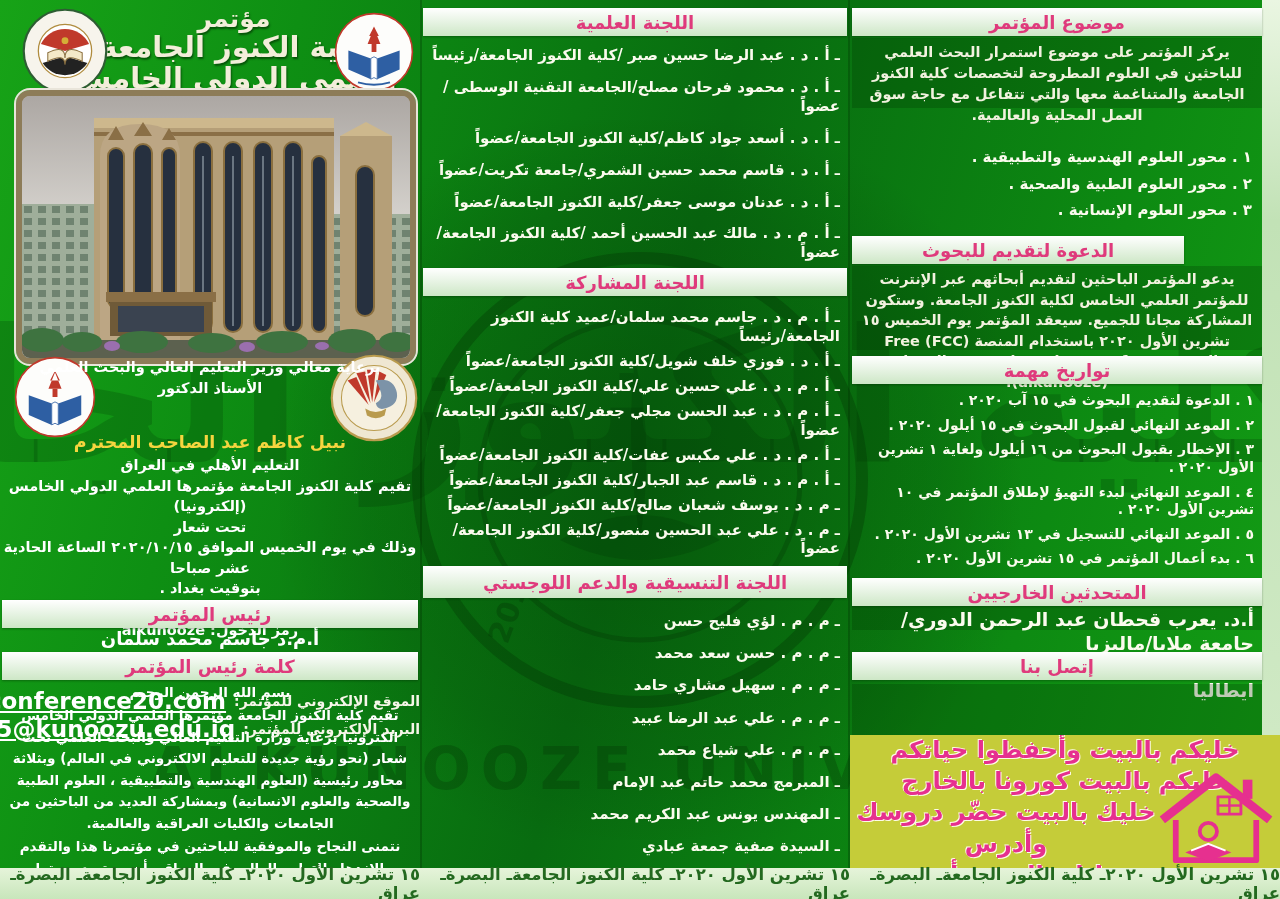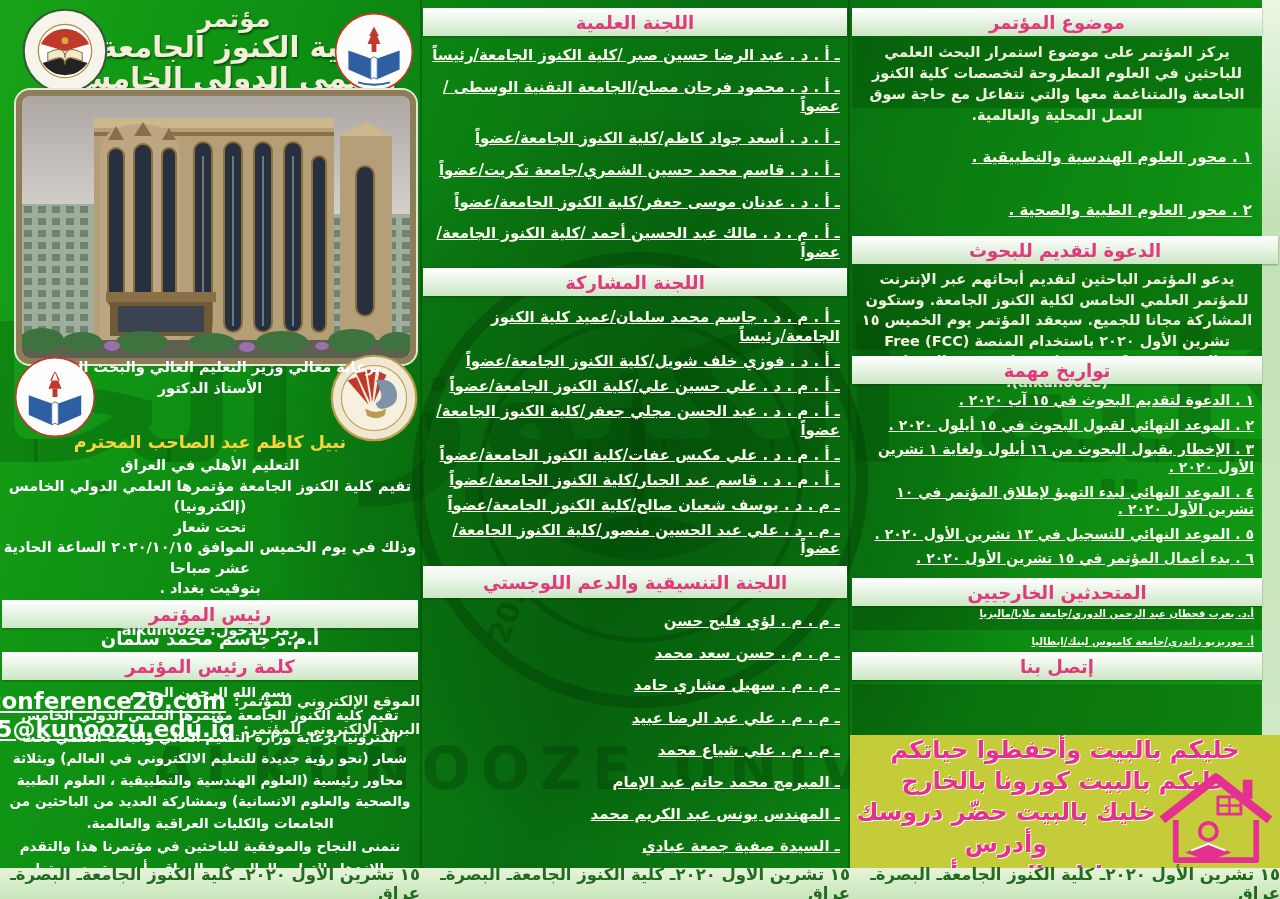--- a/index.html
+++ b/index.html
@@ -22,21 +22,21 @@
     background:linear-gradient(180deg,#eaf6e2 0%,#c2e2b6 30%,#cfe9c4 100%);}
   .fold-line{position:absolute;top:0;width:2px;height:868px;background:rgba(0,40,0,.28);}
   
   .band{position:absolute;height:28px;background:linear-gradient(180deg,#ffffff 0%,#cde7c6 100%);
     display:flex;align-items:center;justify-content:center;
     color:#df3a7c;font-weight:bold;font-size:18px;box-shadow:0 1px 2px rgba(0,30,0,.35);}
   .dark-rect{position:absolute;background:rgba(0,46,0,.24);}
   
   .vlist{position:absolute;display:flex;flex-direction:column;justify-content:space-between;
     color:#fbfbee;font-weight:bold;font-size:15px;text-align:right;}
-  .vlist .item{line-height:1.25;text-decoration:underline;}
+  .vlist .item{line-height:1.25;}
   .dash-list .item::before{content:"ـ ";}
   
   .title-block{position:absolute;left:0;top:6px;width:420px;height:86px;text-align:center;
     color:#f3eeda;font-weight:bold;text-shadow:1px 2px 2px rgba(0,40,0,.6);padding-left:24px;}
   .title-l1{font-size:25px;line-height:1.05;}
   .title-l2{font-size:29px;line-height:1.05;}
   .title-l3{font-size:29px;line-height:1.1;}
   .logo{position:absolute;}
   .photo-frame{position:absolute;left:16px;top:90px;width:388px;height:262px;
     border:6px solid #8d7c58;outline:2px solid #e9e5da;border-radius:14px;overflow:hidden;
@@ -276,23 +276,24 @@
 
   <div class="band" style="left:852px;top:8px;width:410px">
     <span>موضوع المؤتمر</span>
   </div>
   <div class="dark-rect" style="left:852px;top:38px;width:410px;height:70px"></div>
   <div style="position:absolute;left:858px;top:42px;width:398px;color:#f2f2df;font-weight:bold;font-size:14.5px;line-height:1.45;text-align:center">يركز المؤتمر على موضوع استمرار البحث العلمي للباحثين في العلوم المطروحة لتخصصات كلية الكنوز الجامعة والمتناغمة معها والتي تتفاعل مع حاجة سوق العمل المحلية والعالمية.</div>
 
   <div class="vlist" style="left:860px;top:148px;width:392px;height:72px">
     <div class="item">١ . محور العلوم الهندسية والتطبيقية .</div>
     <div class="item">٢ . محور العلوم الطبية والصحية .</div>
-  </div>
-
-  <div class="band" style="left:852px;top:236px;width:426px">
+    <div class="item">٣ . محور العلوم الإنسانية .</div>
+  </div>
+
+  <div class="band" style="left:852px;top:236px;width:332px">
     <span>الدعوة لتقديم للبحوث</span>
   </div>
   <div class="dark-rect" style="left:852px;top:266px;width:410px;height:84px"></div>
   <div style="position:absolute;left:858px;top:269px;width:398px;color:#f2f2df;font-weight:bold;font-size:14.5px;line-height:1.42;text-align:center">يدعو المؤتمر الباحثين لتقديم أبحاثهم عبر الإنترنت للمؤتمر العلمي الخامس لكلية الكنوز الجامعة. وستكون المشاركة مجانا للجميع. سيعقد المؤتمر يوم الخميس ١٥ تشرين الأول ٢٠٢٠ باستخدام المنصة (FCC) Free Conference Call ، وباستخدام معرف الدخول (alkunooze).</div>
 
   <div class="band" style="left:852px;top:356px;width:410px">
     <span>تواريخ مهمة</span>
   </div>
   <div class="vlist" style="left:856px;top:392px;width:398px;height:176px;font-size:14px">
     <div class="item">١ . الدعوة لتقديم البحوث في ١٥ آب ٢٠٢٠ .</div>
@@ -300,21 +301,21 @@
     <div class="item">٣ . الإخطار بقبول البحوث من ١٦ أيلول ولغاية ١ تشرين الأول ٢٠٢٠ .</div>
     <div class="item">٤ . الموعد النهائي لبدء التهيؤ لإطلاق المؤتمر في ١٠ تشرين الأول ٢٠٢٠ .</div>
     <div class="item">٥ . الموعد النهائي للتسجيل في ١٣ تشرين الأول ٢٠٢٠ .</div>
     <div class="item">٦ . بدء أعمال المؤتمر في ١٥ تشرين الأول ٢٠٢٠ .</div>
   </div>
 
   <div class="band" style="left:852px;top:578px;width:410px">
     <span>المتحدثين الخارجيين</span>
   </div>
   <div class="dark-rect" style="left:852px;top:606px;width:410px;height:24px"></div>
-  <div class="vlist" style="left:856px;top:608px;width:398px;height:40px;font-size:10px">
+  <div class="vlist" style="left:856px;top:608px;width:398px;height:40px;font-size:19px">
     <div class="item">أ.د. يعرب قحطان عبد الرحمن الدوري/جامعة ملايا/ماليزيا</div>
     <div class="item">أ. موريزيو زاندري/جامعة كامبوس لينك/ايطاليا</div>
   </div>
 
   <div class="band" style="left:852px;top:652px;width:410px">
     <span>إتصل بنا</span>
   </div>
   <div class="dark-rect" style="left:852px;top:684px;width:410px;height:64px"></div>
   <div class="contact-row" style="top:688px">
     <span class="contact-label">الموقع الإلكتروني للمؤتمر:</span>

